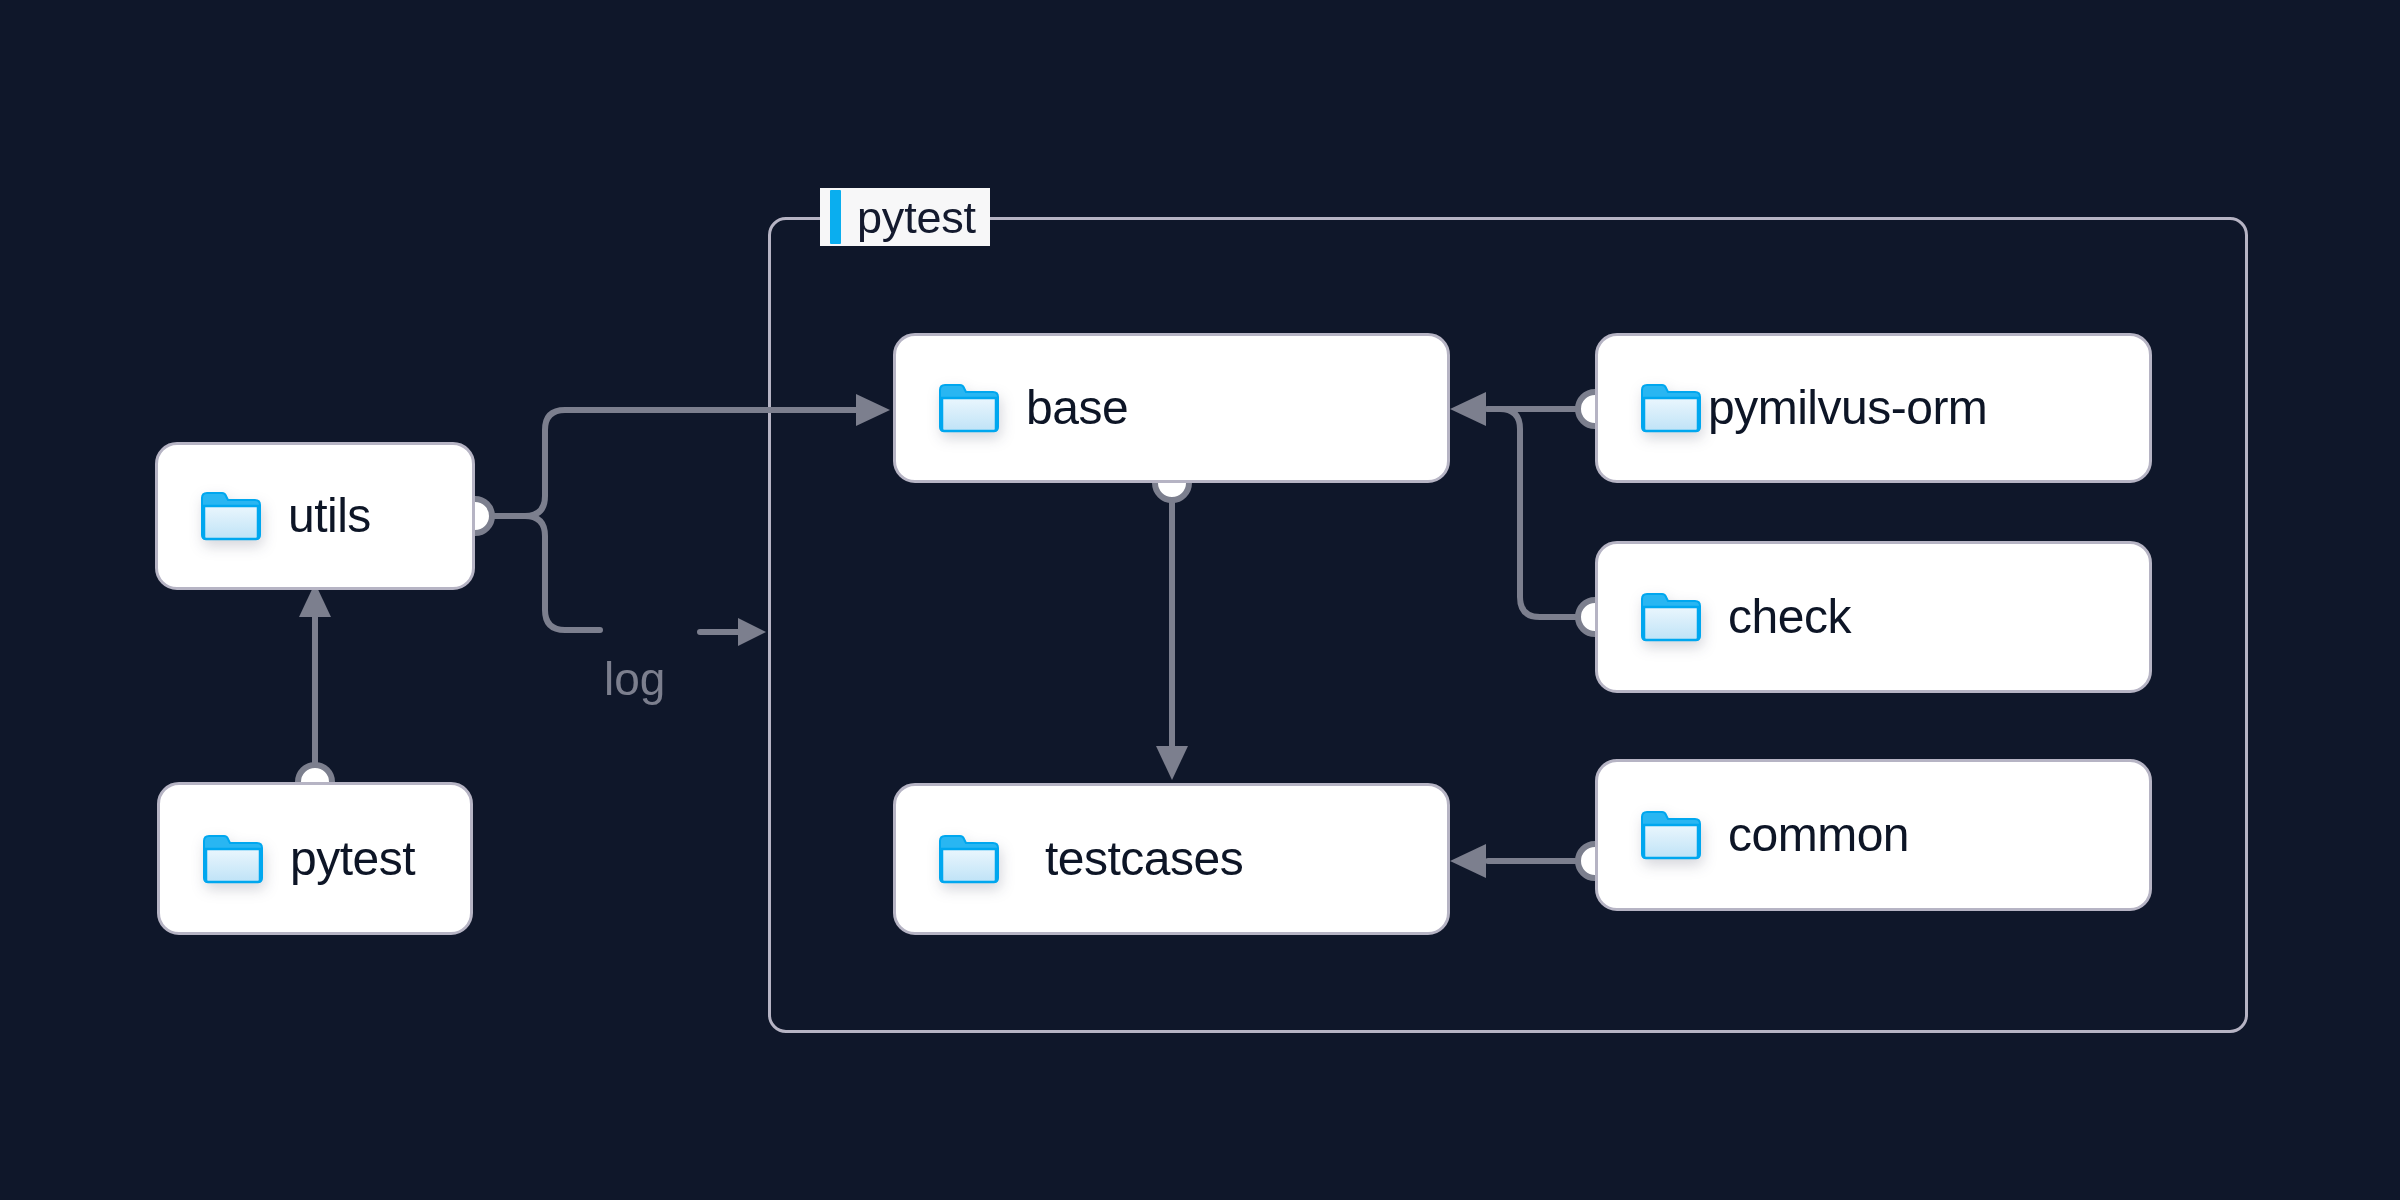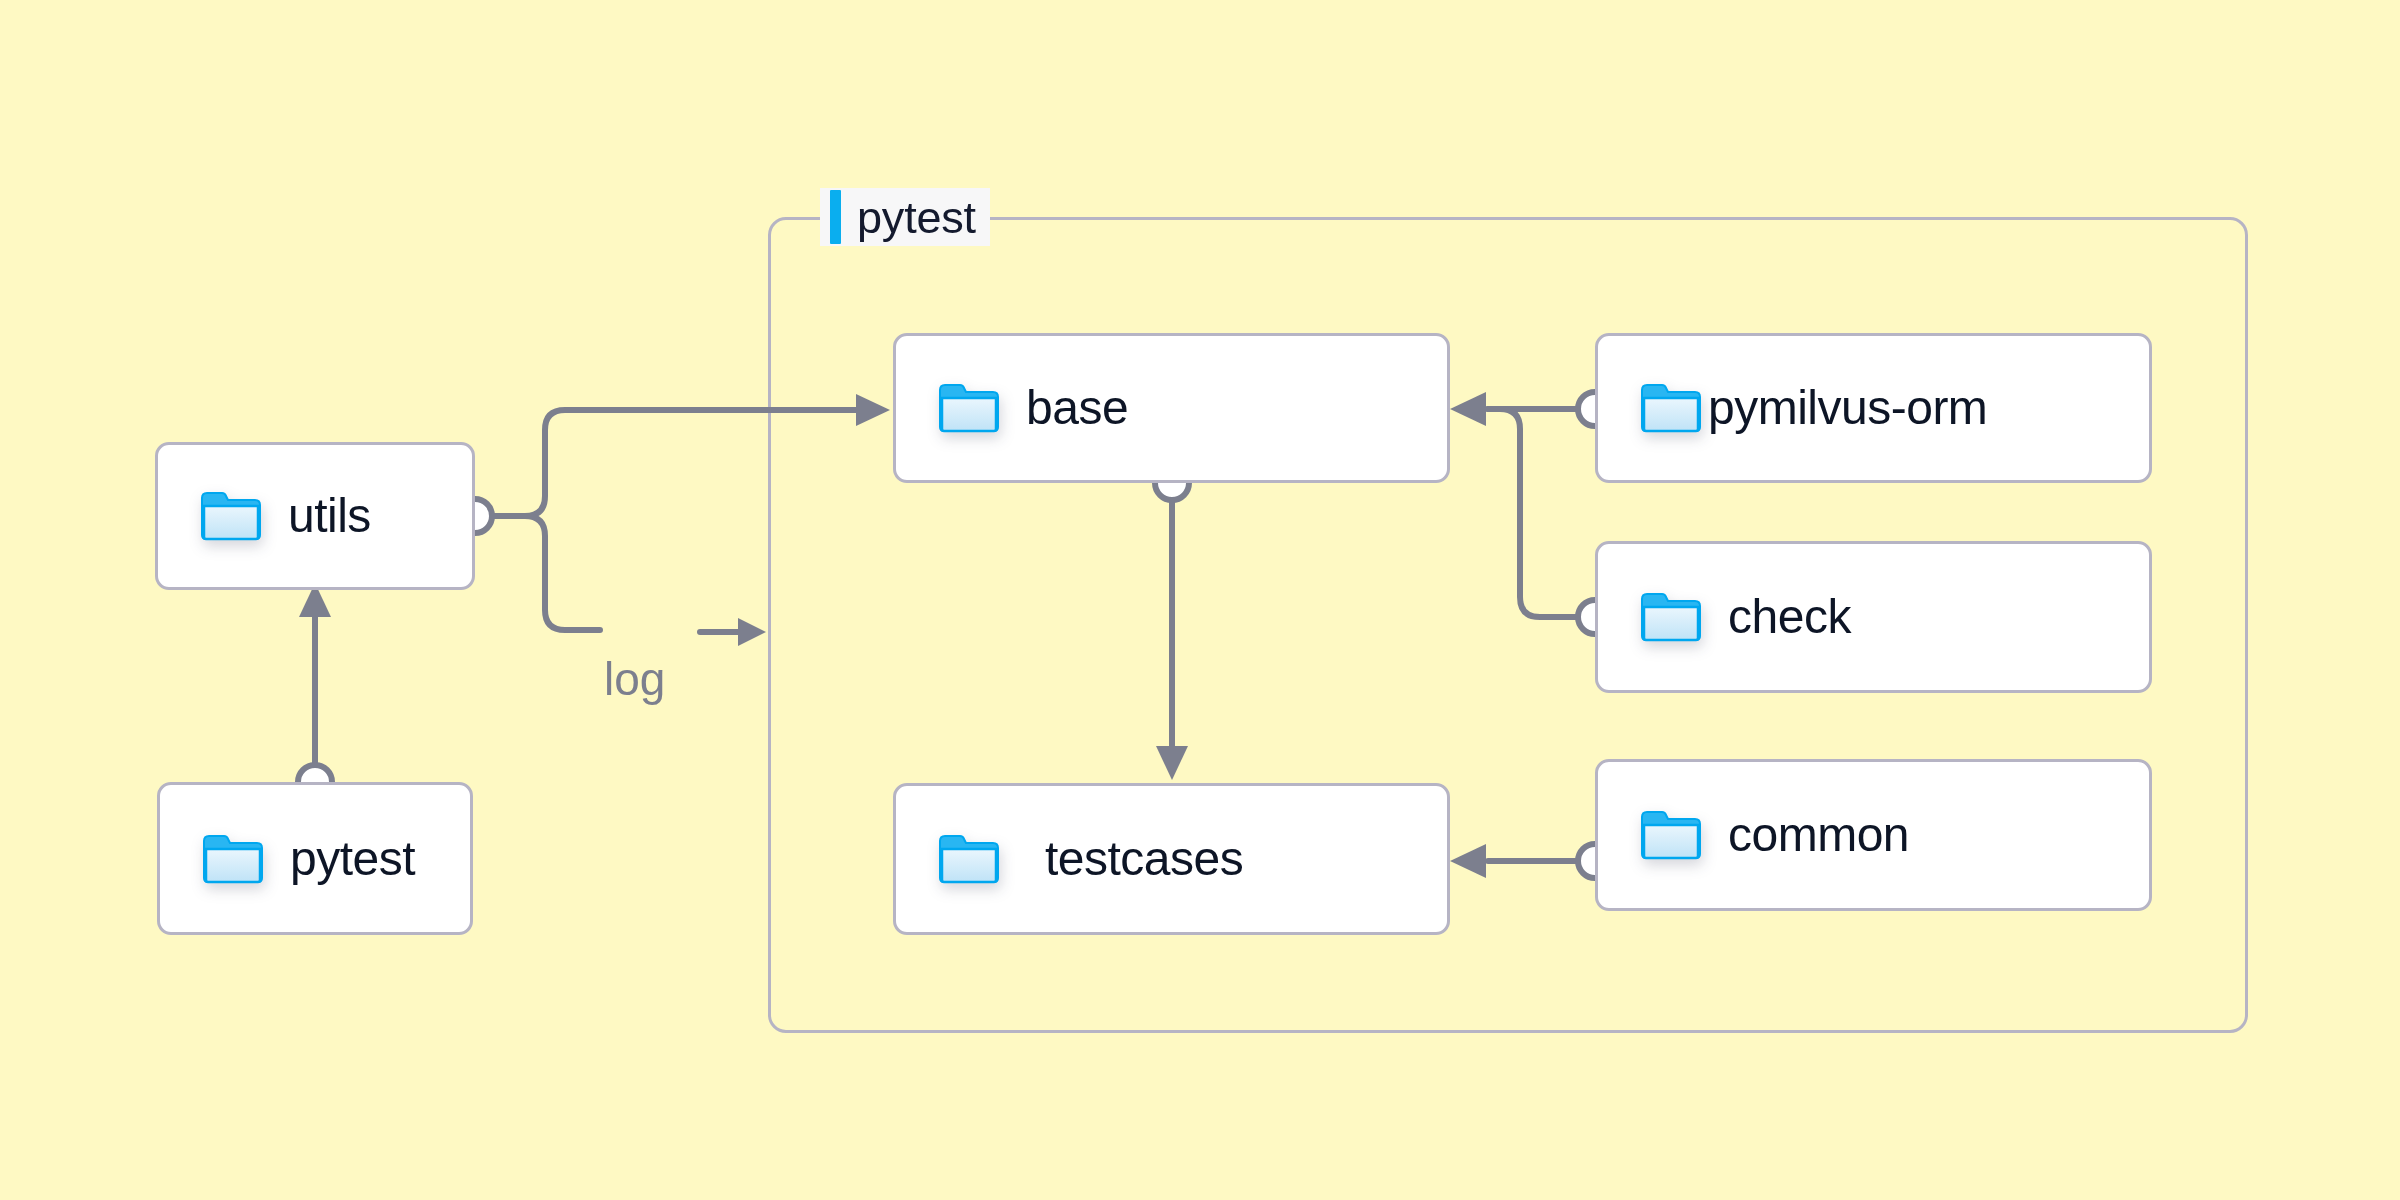--- a/index.html
+++ b/index.html
@@ -8,21 +8,21 @@
     padding: 0;
     background: #f7f7f8;
   }
   body {
     font-family: "Liberation Sans", sans-serif;
   }
   #canvas {
     position: relative;
     width: 2400px;
     height: 1200px;
-    background: #fef9c3;
+    background: #0f172a;
     overflow: hidden;
   }
   
   .group-box {
     position: absolute;
     border: 3px solid #b6b4c4;
     border-radius: 18px;
     background: transparent;
     box-sizing: border-box;
   }
@@ -49,21 +49,21 @@
     letter-spacing: -0.2px;
     line-height: 1;
     white-space: nowrap;
   }
   
   .node {
     position: absolute;
     box-sizing: border-box;
     background: #ffffff;
     border: 3px solid #b6b4c4;
-    border-radius: 14px;
+    border-radius: 22px;
     display: flex;
     align-items: center;
     padding-left: 42px;
     gap: 26px;
   }
   .node-label {
     font-size: 48px;
     color: #0d1526;
     letter-spacing: -0.5px;
     line-height: 1;

